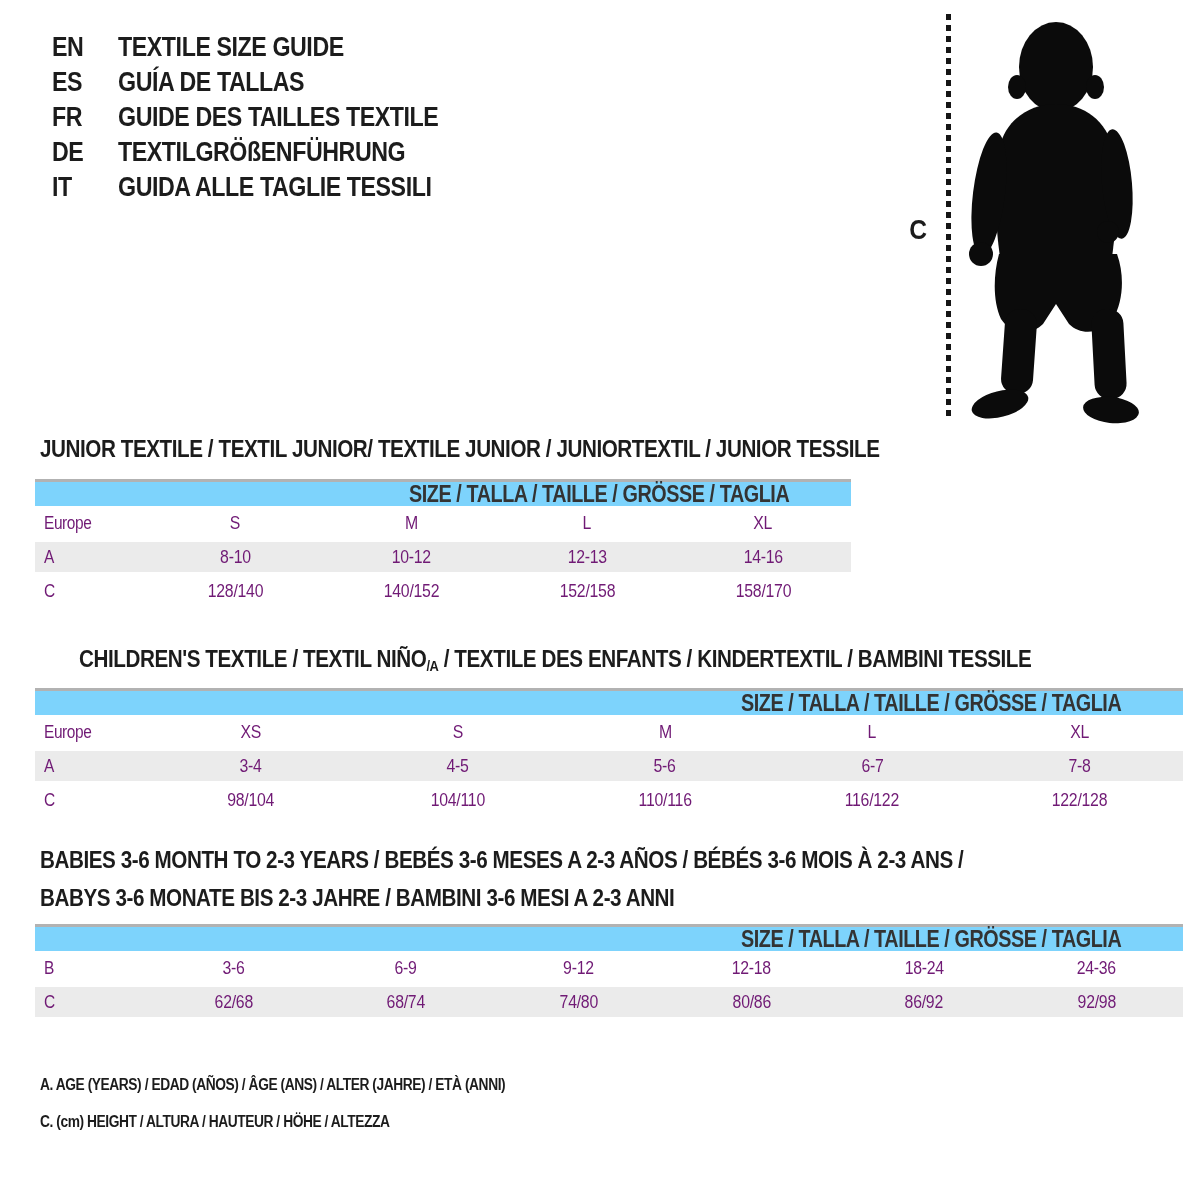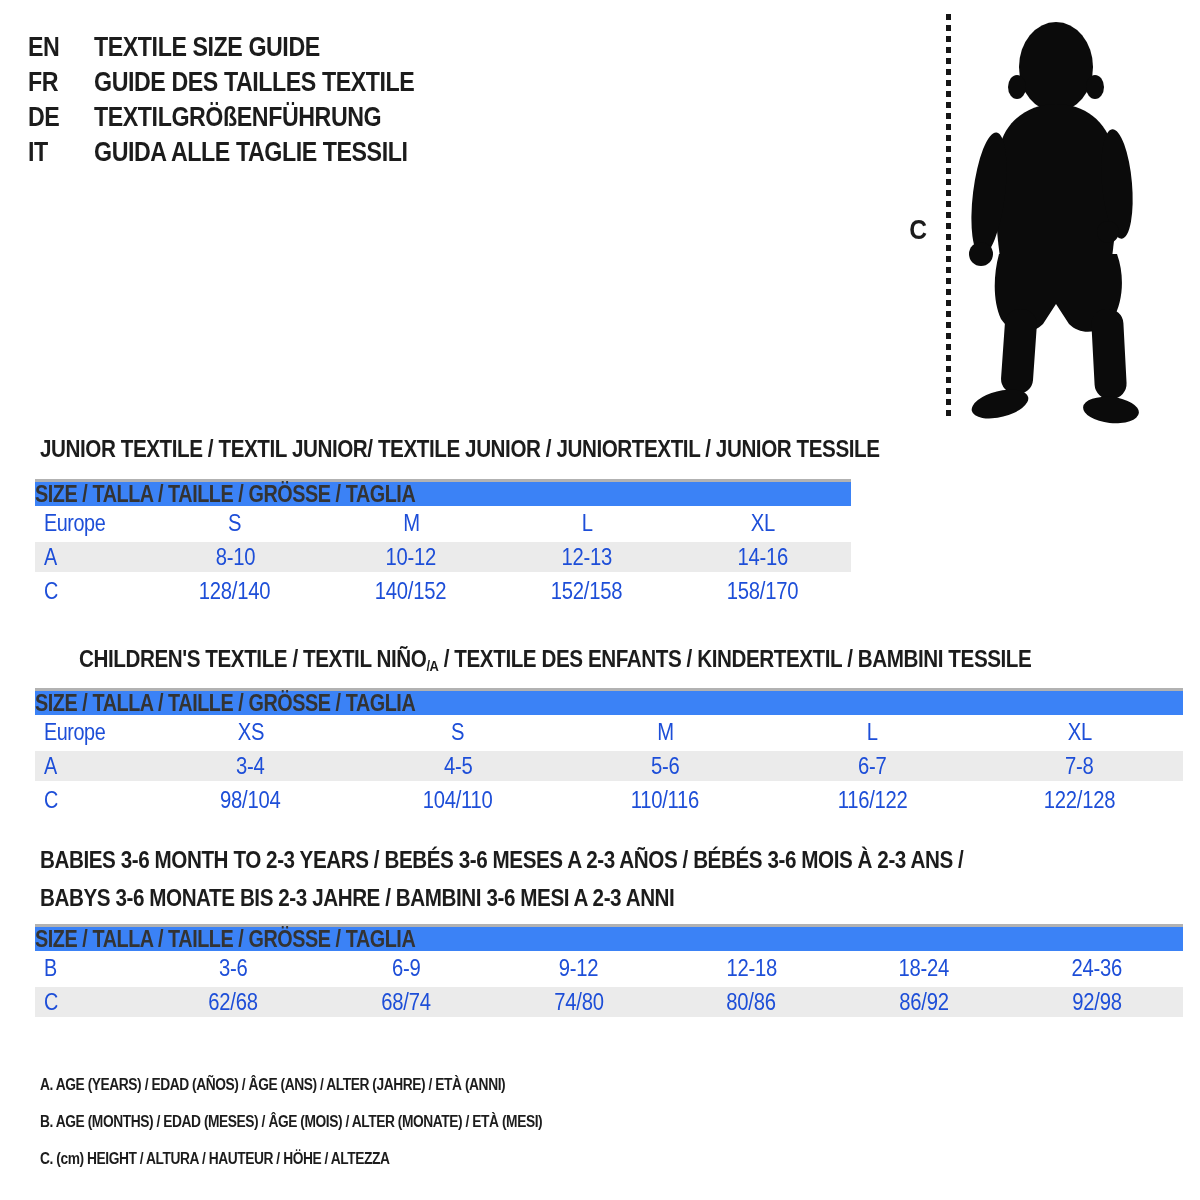--- a/index.html
+++ b/index.html
@@ -11,60 +11,64 @@
     position:relative;
     overflow:hidden;
   }
   .abs { position:absolute; }
 
   
   .cond  { display:inline-block; transform:scaleX(0.86); transform-origin:0 50%; letter-spacing:-0.5px; white-space:nowrap; }
   .condc { display:inline-block; transform:scaleX(0.88); transform-origin:50% 50%; letter-spacing:-0.3px; white-space:nowrap; }
 
   
-  .lang-list { left:28px; top:30px; }
+  .lang-list { left:52px; top:30px; }
   .lang-row { display:flex; height:35px; align-items:center; font-size:27px; font-weight:700; }
   .lang-code { width:66px; }
 
   
   .measure-line {
     left:946px; top:14px; width:5px; height:406px;
     background:repeating-linear-gradient(to bottom, #151515 0 6px, transparent 6px 11px);
   }
   .measure-label { left:908px; top:214px; font-size:28px; font-weight:700; }
   .figure-svg { left:955px; top:14px; }
   .sil { fill:#0b0b0b; }
 
   
   .sec-title { font-size:24px; font-weight:700; }
   .sec-title .sub { font-size:15px; vertical-align:-4px; }
 
   
   .tbl { position:absolute; }
   .band {
-    height:27px; background:#3b82f6; border-top:3px solid #b2b2b2;
-    display:flex; align-items:center; padding-left:0; box-sizing:border-box;
-    font-size:23px; font-weight:700; color:#333333;
+    height:27px; background:#7dd3fc; border-top:3px solid #b2b2b2;
+    display:flex; align-items:center; padding-left:9px; box-sizing:border-box;
+    font-size:23px; font-weight:700; color:#333333;justify-content:flex-end;
   }
-  .trow { display:flex; align-items:center; height:34px; font-size:23px; font-weight:400; color:#1d4ed8; }
+  .trow { display:flex; align-items:center; height:34px; font-size:18px; font-weight:400; color:#701a75; }
   .trow.stripe { background:#ebebeb; border-top:2px solid #ffffff; border-bottom:2px solid #ffffff; box-sizing:border-box; }
   .tlab { width:112px; padding-left:9px; box-sizing:border-box; }
   .tcell { flex:1; text-align:center; }
 
   
   .legend { left:40px; top:1066px; }
   .legend-line { height:37px; font-size:16px; font-weight:700; display:flex; align-items:center; }
 </style>
 </head>
 <body>
 
 <div class="abs lang-list">
   <div class="lang-row">
     <span class="lang-code"><span class="cond">EN</span></span>
     <span class="cond">TEXTILE SIZE GUIDE</span>
+  </div>
+  <div class="lang-row">
+    <span class="lang-code"><span class="cond">ES</span></span>
+    <span class="cond">GUÍA DE TALLAS</span>
   </div>
   <div class="lang-row">
     <span class="lang-code"><span class="cond">FR</span></span>
     <span class="cond">GUIDE DES TAILLES TEXTILE</span>
   </div>
   <div class="lang-row">
     <span class="lang-code"><span class="cond">DE</span></span>
     <span class="cond">TEXTILGRÖßENFÜHRUNG</span>
   </div>
   <div class="lang-row">
@@ -186,18 +190,15 @@
     <span class="tcell"><span class="condc">86/92</span></span>
     <span class="tcell"><span class="condc">92/98</span></span>
   </div>
 </div>
 
 <div class="abs legend">
   <div class="legend-line">
       <span class="cond">A. AGE (YEARS) / EDAD (AÑOS) / ÂGE (ANS) / ALTER (JAHRE) / ETÀ (ANNI)</span>
     </div>
   <div class="legend-line">
-      <span class="cond">B. AGE (MONTHS) / EDAD (MESES) / ÂGE (MOIS) / ALTER (MONATE) / ETÀ (MESI)</span>
-    </div>
-  <div class="legend-line">
       <span class="cond">C. (cm) HEIGHT / ALTURA / HAUTEUR / HÖHE / ALTEZZA</span>
     </div>
 </div>
 
 </body></html>

